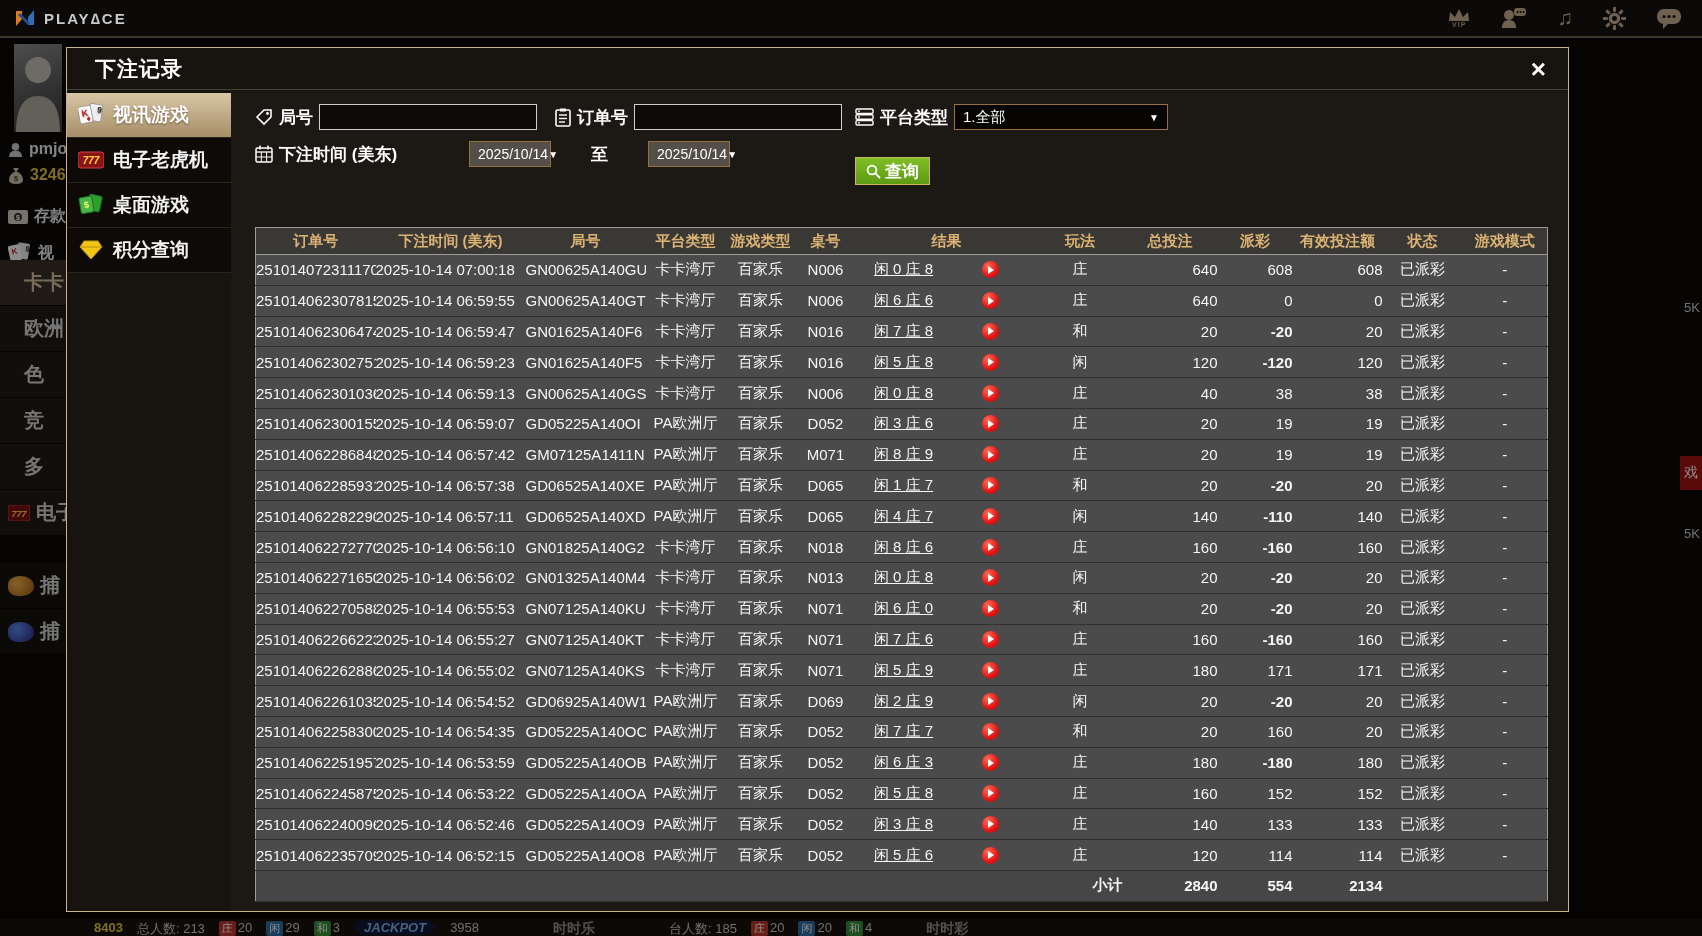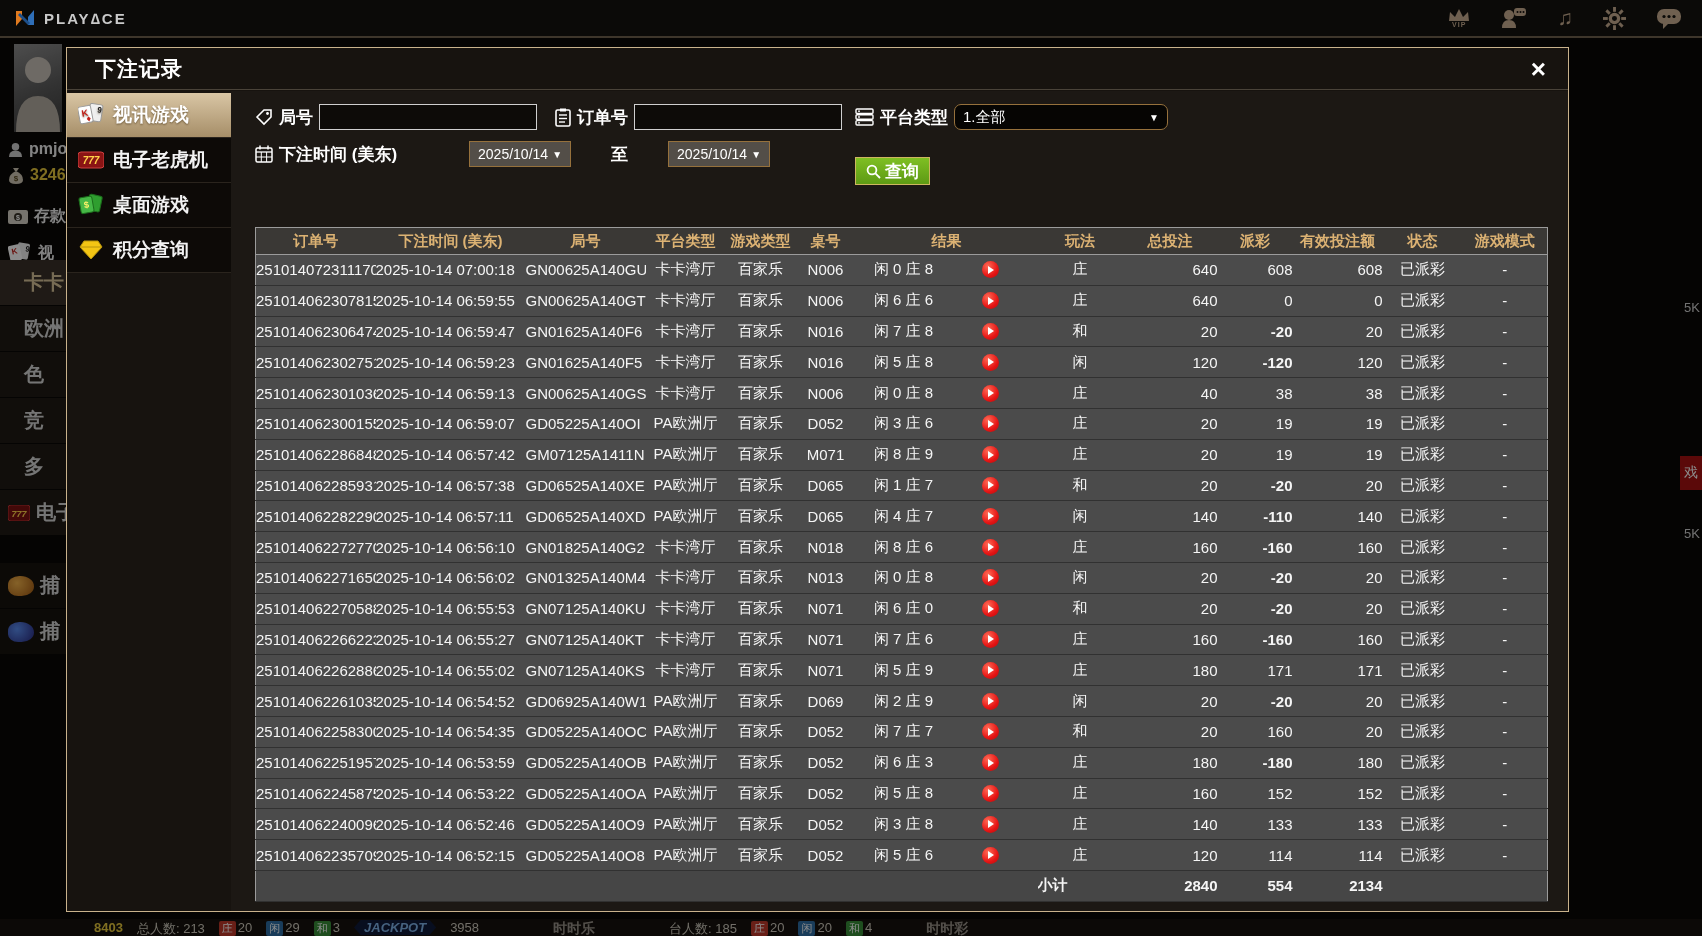--- a/index.html
+++ b/index.html
@@ -72,22 +72,22 @@
   
   .content{position:absolute;left:164px;top:0;right:0;bottom:0;background:#1c1814;padding:0 24px;}
   .filters{position:relative;height:136px;color:#fff;}
   .f-group{position:absolute;display:flex;align-items:center;gap:6px;}
   .f-label{font-size:17px;font-weight:bold;white-space:nowrap;}
   .f-input{height:26px;background:#0d0b08;border:1px solid #cfcfcf;color:#fff;font-size:14px;padding:0 6px;
            font-family:"Liberation Sans",sans-serif;}
   .sel{height:26px;border:1px solid #96713c;color:#fff;font-size:15px;display:flex;align-items:center;
        justify-content:space-between;padding:0 8px;cursor:pointer;}
   .sel .caret{font-size:10px;color:#fff;}
-  .sel-platform{width:214px;background:#060503;border-radius:7px;}
-  .sel-date{width:102px;background:#534e48;font-size:14px;}
+  .sel-platform{width:214px;background:#060503;}
+  .sel-date{width:82px;background:#534e48;font-size:14px;}
   .btn-search{height:28px;background:linear-gradient(#7fbf23,#5d9a14);border:1px solid #cdb65f;
       color:#fff;font-size:17px;font-weight:bold;display:flex;align-items:center;gap:4px;
       padding:0 10px;cursor:pointer;}
 
   
   .bet-table{width:1292px;border-collapse:collapse;table-layout:fixed;
              border:1px solid #9b9b9b;background:#4b4b4b;}
   .bet-table thead tr{height:27px;background:#3a3835;}
   .bet-table th{color:var(--table-header-text,#dcb273);font-size:15px;font-weight:bold;
                 border-bottom:1px solid #9b9b9b;padding:0;white-space:nowrap;overflow:hidden;}
@@ -98,30 +98,30 @@
   .c-num{text-align:right;}
   .c-totalbet{padding-right:14px;}
   .c-payout{padding-right:4px;}
   .c-validbet{padding-right:26px;}
   .pay-win{color:var(--payout-win,#b83b32);}
   .pay-loss{color:var(--payout-loss,#74d61e);font-weight:bold;}
   .pay-zero{color:#f5f5f5;}
   .c-status{color:var(--status-paid,#2ee82e);}
   .c-mode{color:#c9c9c9;}
   .c-result{padding-left:18px;}
-  .res-wrap{display:flex;align-items:center;}
+  .res-wrap{display:flex;align-items:center;text-decoration:underline;}
   .res-text{display:inline-block;width:96px;text-align:center;}
   .play-btn{margin-left:30px;width:17px;height:17px;border-radius:50%;cursor:pointer;
             background:radial-gradient(circle at 35% 30%,#ff6a55,var(--play-button-red,#e51414) 60%,#b00c0c);
             display:inline-flex;align-items:center;justify-content:center;}
   .play-tri{width:0;height:0;border-left:6px solid #fff;border-top:4px solid transparent;
             border-bottom:4px solid transparent;margin-left:2px;}
   .totals-row td{height:29px;background:#464646;border-top:1px solid #9b9b9b;
             color:var(--totals-yellow,#e3e400);font-size:15px;font-weight:bold;padding:0;}
-  .totals-label{text-align:left;}
+  .totals-label{text-align:right;}
 
   
   .pagination{position:relative;height:30px;margin-top:2px;color:#fff;font-size:15px;}
 
   svg{display:block;}
 </style>
 </head>
 <body>
 
 <div class="screen">

